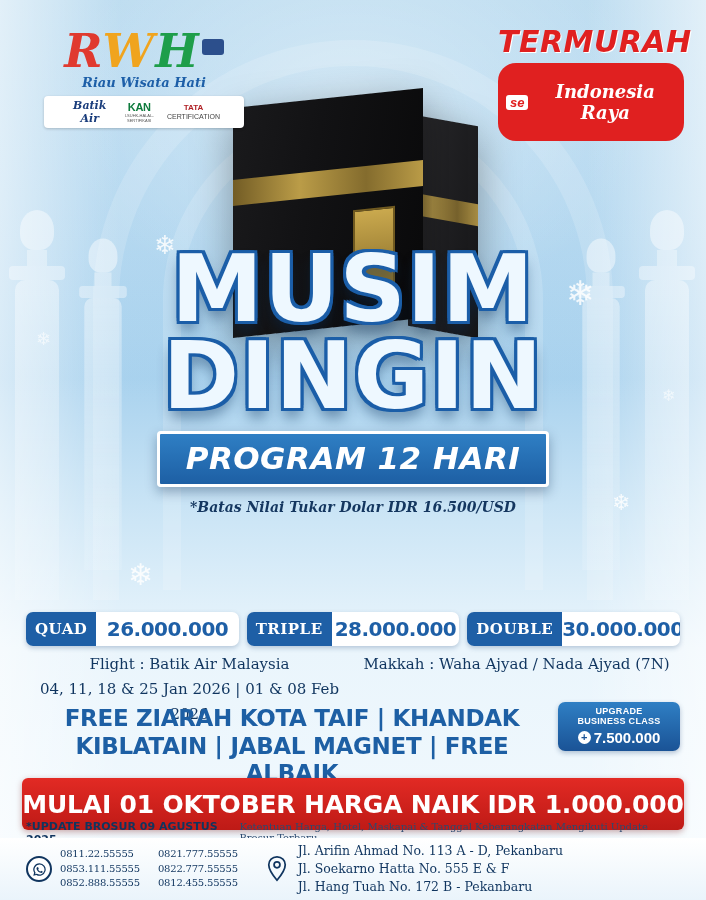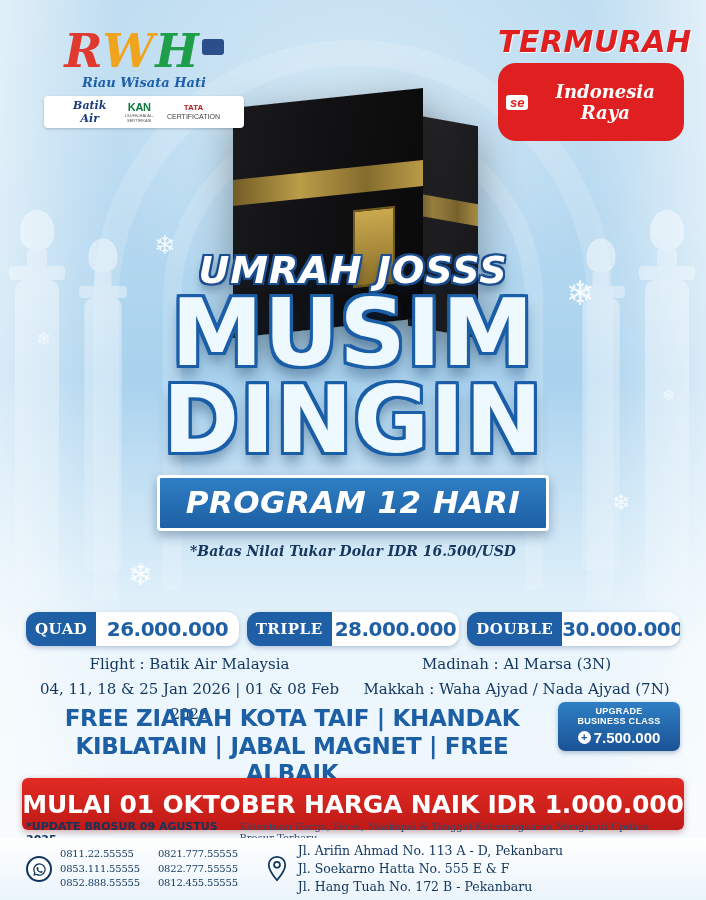--- a/index.html
+++ b/index.html
@@ -230,21 +230,21 @@
   }
 
   
   .price-row {
     position: absolute; left: 26px; right: 26px; top: 612px;
     display: flex; justify-content: space-between; gap: 8px;
   }
   .price-card {
     flex: 1;
     background: #ffffff;
-    border-radius: 12px;
+    border-radius: 7px;
     display: flex; align-items: stretch;
     overflow: hidden;
     box-shadow: 0 2px 5px rgba(20,60,110,.25);
     height: 34px;
   }
   .price-label {
     background: #1e5fa6; color: #fff;
     font-family: "DejaVu Serif", serif;
     font-weight: bold; font-size: 15px;
     display: flex; align-items: center; justify-content: center;
@@ -437,21 +437,20 @@
 
   <div class="termurah">
     <div class="termurah-title">TERMURAH</div>
     <div class="termurah-pill">
       <span class="se-mark">se</span>
       <span class="ir-text">Indonesia Raya</span>
     </div>
   </div>
 
   <div class="headline">
-    <div class="umrah-josss">UMRAH JOSSS</div>
     <span class="big-word w1">MUSIM</span>
     <span class="big-word w2">DINGIN</span>
     <div><span class="program-banner">PROGRAM 12 HARI</span></div>
     <div class="kurs-note">*Batas Nilai Tukar Dolar IDR 16.500/USD</div>
   </div>
 
   <div class="price-row">
     <div class="price-card">
       <div class="price-label">QUAD</div>
       <div class="price-value">26.000.000</div>
@@ -465,21 +464,20 @@
       <div class="price-value">30.000.000</div>
     </div>
   </div>
 
   <div class="details">
     <div class="details-col">
       <div class="details-line">Flight : Batik Air Malaysia</div>
       <div class="details-line">04, 11, 18 &amp; 25 Jan 2026 | 01 &amp; 08 Feb 2026</div>
     </div>
     <div class="details-col">
-      <div class="details-line">Madinah : Al Marsa (3N)</div>
       <div class="details-line">Makkah : Waha Ajyad / Nada Ajyad (7N)</div>
     </div>
   </div>
 
   <div class="free-block">
     <div class="free-line">FREE ZIARAH KOTA TAIF | KHANDAK</div>
     <div class="free-line">KIBLATAIN | JABAL MAGNET | FREE ALBAIK</div>
   </div>
 
   <div class="upgrade-badge">

